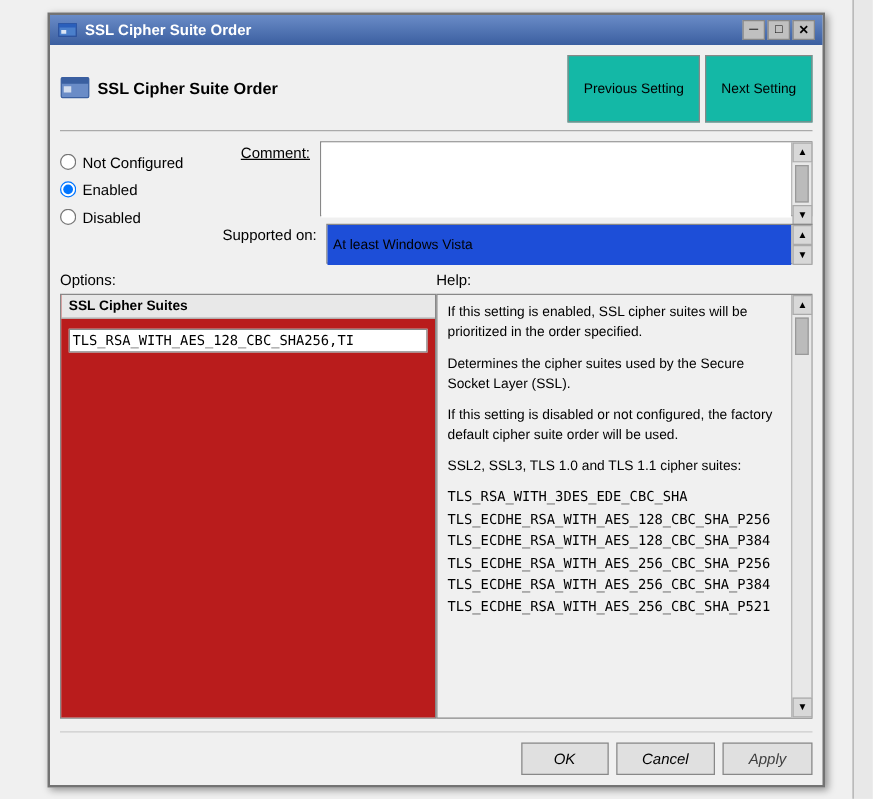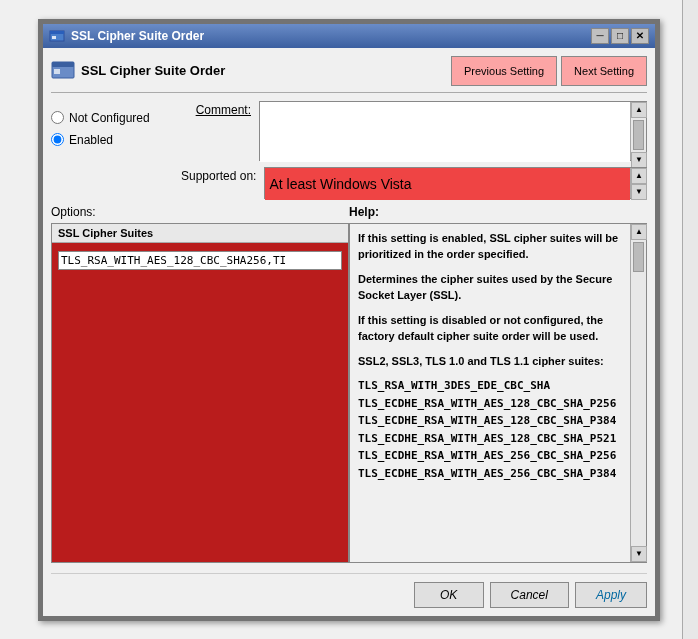--- a/index.html
+++ b/index.html
@@ -8,21 +8,21 @@
       font-size: 12px;
       background: #f0f0f0;
       display: flex;
       align-items: center;
       justify-content: center;
       min-height: 100vh;
     }
     .window {
       width: 622px;
       background: #f0f0f0;
-      border: 5px solid #737373;
+      border: 2px solid #737373;
       box-shadow: 2px 2px 6px rgba(0,0,0,0.4);
     }
     .title-bar {
       background: linear-gradient(to bottom, #6a8cc7, #3b5fa0);
       color: white;
       padding: 4px 6px;
       display: flex;
       align-items: center;
       justify-content: space-between;
       font-size: 12px;
@@ -75,22 +75,22 @@
     }
     .header-title {
       font-size: 13px;
       font-weight: bold;
     }
     .nav-buttons {
       display: flex;
       gap: 4px;
     }
     .nav-btn {
-      padding: 8px 12px;
-      background: #fca5a5;
+      padding: 20px 12px;
+      background: #14b8a6;
       border: 1px solid #888;
       font-size: 11px;
       cursor: pointer;
     }
     .config-section {
       display: flex;
       margin-bottom: 6px;
     }
     .radio-group {
       display: flex;
@@ -142,26 +142,26 @@
     }
     .supported-label {
       font-size: 12px;
       padding-top: 2px;
       min-width: 70px;
       text-align: right;
     }
     .supported-box {
       flex: 1;
       border: 1px solid #888;
-      background: #ef4444;
+      background: #1d4ed8;
       height: 32px;
       display: flex;
       align-items: center;
       padding: 10px 4px;
-      font-size: 14px;
+      font-size: 11px;
     }
     .options-help-row {
       display: flex;
       gap: 0;
       margin-top: 6px;
     }
     .options-section {
       flex: 1;
       display: flex;
       flex-direction: column;
@@ -182,21 +182,20 @@
       border: 1px solid #888;
       margin-top: 4px;
       padding: 2px;
       font-size: 11px;
       font-family: monospace;
     }
     .help-section {
       flex: 1;
       display: flex;
       flex-direction: column;
-      font-weight: bold;
     }
     .help-text {
       padding: 6px 8px;
       font-size: 11px;
       line-height: 1.5;
       flex: 1;
       overflow-y: auto;
     }
     .help-text p {
       margin-bottom: 8px;
@@ -217,21 +216,21 @@
     .footer-btn {
       padding: 5px 20px;
       background: #e0e0e0;
       border: 1px solid #888;
       font-size: 12px;
       cursor: pointer;
       min-width: 70px;
       font-style: italic;
     }
     .footer-btn:disabled {
-      color: #0369a1;
+      color: #404040;
       cursor: default;
     }
     .scrollable-with-bar {
       display: flex;
       border: 1px solid #888;
     }
     .scrollable-with-bar textarea,
     .scrollable-with-bar .inner {
       flex: 1;
       border: none;
@@ -306,20 +305,24 @@
 
     <div class="config-section">
       <div class="radio-group">
         <label class="radio-item">
           <input type="radio" class="radio-input" name="config" style="">
           <span>Not Configured</span>
         </label>
         <label class="radio-item">
           <input type="radio" class="radio-input" name="config" checked="" style="">
           <span>Enabled</span>
+        </label>
+        <label class="radio-item">
+          <input type="radio" class="radio-input" name="config" style="">
+          <span>Disabled</span>
         </label>
       </div>
       <div class="right-section">
         <div class="comment-area">
           <span class="comment-label">Comment:</span>
           <div class="scrollable-with-bar" style="flex:1; height:60px;">
             <textarea class="comment-textarea" style="flex: 1 1 0%; border: none; resize: none; padding: 2px; font-size: 11px;"></textarea>
             <div class="vert-scrollbar">
               <div class="sb-btn">▲</div>
               <div class="sb-track">
@@ -364,23 +367,23 @@
         <div class="scrollable-with-bar" style="height:340px;">
           <div class="help-text">
             <p>If this setting is enabled, SSL cipher suites will be prioritized in the order specified.</p>
             <p>Determines the cipher suites used by the Secure Socket Layer (SSL).</p>
             <p>If this setting is disabled or not configured, the factory default cipher suite order will be used.</p>
             <p>SSL2, SSL3, TLS 1.0 and TLS 1.1 cipher suites:</p>
             <div class="cipher-list" id="cipher-list">
                 <div>TLS_RSA_WITH_3DES_EDE_CBC_SHA</div>
                 <div>TLS_ECDHE_RSA_WITH_AES_128_CBC_SHA_P256</div>
                 <div>TLS_ECDHE_RSA_WITH_AES_128_CBC_SHA_P384</div>
-                <div>TLS_ECDHE_RSA_WITH_AES_128_CBC_SHA_P521</div>
                 <div>TLS_ECDHE_RSA_WITH_AES_256_CBC_SHA_P256</div>
                 <div>TLS_ECDHE_RSA_WITH_AES_256_CBC_SHA_P384</div>
+                <div>TLS_ECDHE_RSA_WITH_AES_256_CBC_SHA_P521</div>
               </div>
           </div>
           <div class="vert-scrollbar">
             <div class="sb-btn">▲</div>
             <div class="sb-track">
               <div class="sb-thumb"></div>
             </div>
             <div class="sb-btn">▼</div>
           </div>
         </div>

